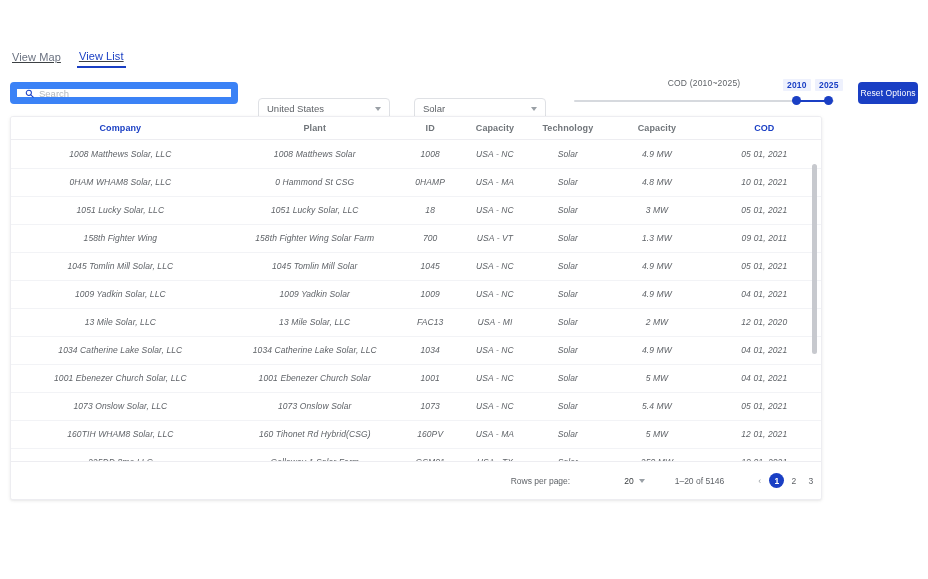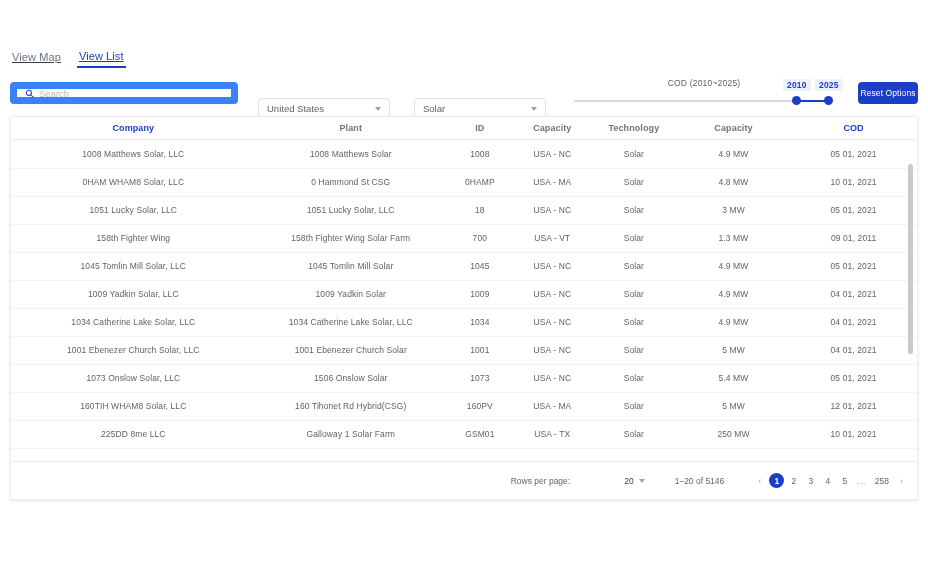--- a/index.html
+++ b/index.html
@@ -166,21 +166,21 @@
     font-size: 8.5px;
     font-family: inherit;
     cursor: pointer;
     letter-spacing: .1px;
   }
 
   
   .card {
     position: absolute;
     left: 10px; top: 116px;
-    width: 908px; height: 384px;
+    width: 812px; height: 384px;
     background: #fff;
     border: 1px solid #ededf1;
     border-radius: 3px;
     box-shadow: 0 1px 2px rgba(60,64,67,.08), 0 1px 4px rgba(60,64,67,.05);
     overflow: hidden;
   }
 
   table { width: 100%; border-collapse: collapse; table-layout: fixed; }
 
   thead th {
@@ -202,20 +202,21 @@
   .col-id        { width:  7.5%; }
   .col-location  { width:  8.5%; }
   .col-tech      { width:  9.5%; }
   .col-capacity  { width: 12.5%; }
   .col-cod       { width: 14.0%; }
 
   .tbody-scroll {
     height: 345px;
     overflow: hidden;
     position: relative;
+    font-style: italic;
   }
 
   tbody td {
     font-size: 8.5px;
     color: #5f6368;
     height: 28px;
     text-align: center;
     border-bottom: 1px solid #f2f3f6;
     padding: 0 4px;
     white-space: nowrap;
@@ -416,40 +417,49 @@
             <tr>
               <td>1009 Yadkin Solar, LLC</td>
               <td>1009 Yadkin Solar</td>
               <td>1009</td>
               <td>USA - NC</td>
               <td>Solar</td>
               <td>4.9 MW</td>
               <td>04 01, 2021</td>
             </tr>
             <tr>
+              <td>13 Mile Solar, LLC</td>
+              <td>13 Mile Solar, LLC</td>
+              <td>FAC13</td>
+              <td>USA - MI</td>
+              <td>Solar</td>
+              <td>2 MW</td>
+              <td>12 01, 2020</td>
+            </tr>
+            <tr>
               <td>1034 Catherine Lake Solar, LLC</td>
               <td>1034 Catherine Lake Solar, LLC</td>
               <td>1034</td>
               <td>USA - NC</td>
               <td>Solar</td>
               <td>4.9 MW</td>
               <td>04 01, 2021</td>
             </tr>
             <tr>
               <td>1001 Ebenezer Church Solar, LLC</td>
               <td>1001 Ebenezer Church Solar</td>
               <td>1001</td>
               <td>USA - NC</td>
               <td>Solar</td>
               <td>5 MW</td>
               <td>04 01, 2021</td>
             </tr>
             <tr>
               <td>1073 Onslow Solar, LLC</td>
-              <td>1506 Onslow Solar</td>
+              <td>1073 Onslow Solar</td>
               <td>1073</td>
               <td>USA - NC</td>
               <td>Solar</td>
               <td>5.4 MW</td>
               <td>05 01, 2021</td>
             </tr>
             <tr>
               <td>160TIH WHAM8 Solar, LLC</td>
               <td>160 Tihonet Rd Hybrid(CSG)</td>
               <td>160PV</td>

